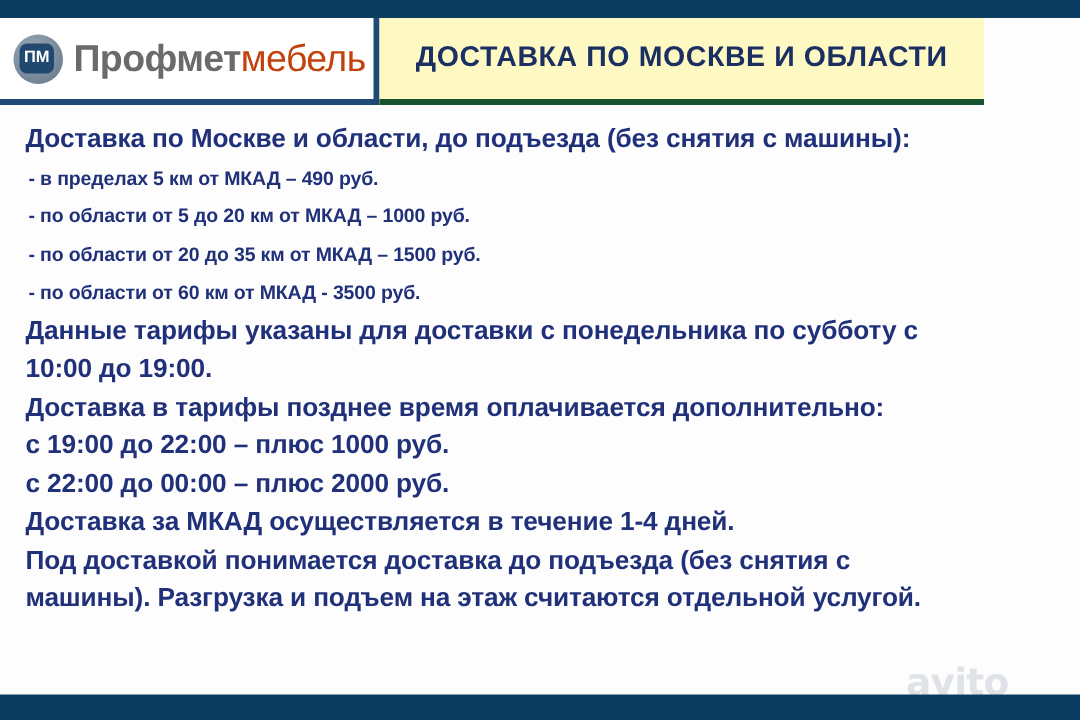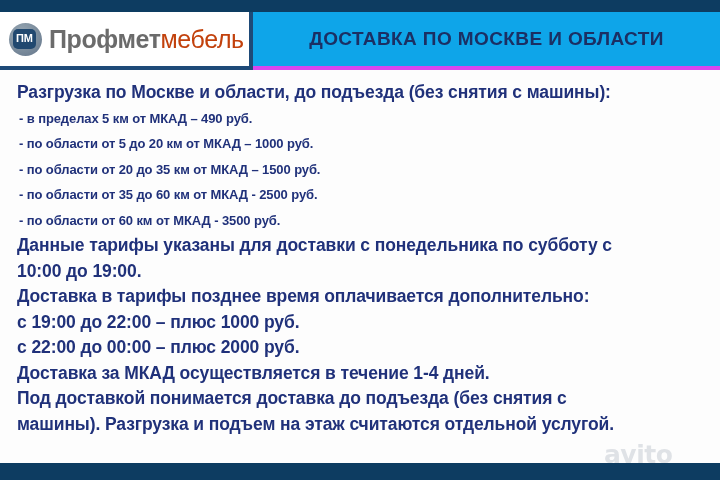--- a/index.html
+++ b/index.html
@@ -23,21 +23,21 @@
   }
   .bar-bottom {
     position:absolute; left:0; top:463px;
     width:720px; height:17px;
     background:#0d3c61;
   }
 
   
   .header {
     position:absolute; left:0; top:12px;
-    width:720px; height:58px;
+    width:656px; height:58px;
     background:#ffffff;
     display:flex; align-items:stretch;
   }
   .brand {
     width:253px;
     display:flex; align-items:center;
     padding-left:9px;
     border-right:4px solid #1e4a78;
   }
   .logo-mark {
@@ -76,22 +76,22 @@
     letter-spacing:-0.4px;
   }
   .brand-text .b2 {
     font-size:25px; font-weight:normal;
     color:#c2410c;
     letter-spacing:-0.4px;
   }
   .title-box {
     flex:1;
     display:flex; align-items:center; justify-content:center;
-    border-bottom:4px solid #d946ef;
-    background:#0ea5e9;
+    border-bottom:4px solid #14532d;
+    background:#fef9c3;
   }
   .title-box .title {
     font-size:19px;
     font-weight:bold;
     color:#1b2f63;
     letter-spacing:0.4px;
     white-space:nowrap;
   }
   .brand { border-bottom:4px solid #1e4a78; }
 
@@ -147,26 +147,25 @@
     </div>
 
     <div class="title-box">
       <div class="title">ДОСТАВКА ПО МОСКВЕ И ОБЛАСТИ</div>
     </div>
 
   </div>
 
   <div class="body-block">
 
-    <div class="line">Разгрузка по Москве и области, до подъезда (без снятия с машины):</div>
+    <div class="line">Доставка по Москве и области, до подъезда (без снятия с машины):</div>
 
     <div class="line sub">- в пределах 5 км от МКАД – 490 руб.</div>
     <div class="line sub">- по области от 5 до 20 км от МКАД – 1000 руб.</div>
     <div class="line sub">- по области от 20 до 35 км от МКАД – 1500 руб.</div>
-    <div class="line sub">- по области от 35 до 60 км от МКАД - 2500 руб.</div>
     <div class="line sub">- по области от 60 км от МКАД - 3500 руб.</div>
 
     <div class="line">Данные тарифы указаны для доставки с понедельника по субботу с</div>
     <div class="line">10:00 до 19:00.</div>
 
     <div class="line">Доставка в тарифы позднее время оплачивается дополнительно:</div>
     <div class="line">с 19:00 до 22:00 – плюс 1000 руб.</div>
     <div class="line">с 22:00 до 00:00 – плюс 2000 руб.</div>
 
     <div class="line">Доставка за МКАД осуществляется в течение 1-4 дней.</div>

